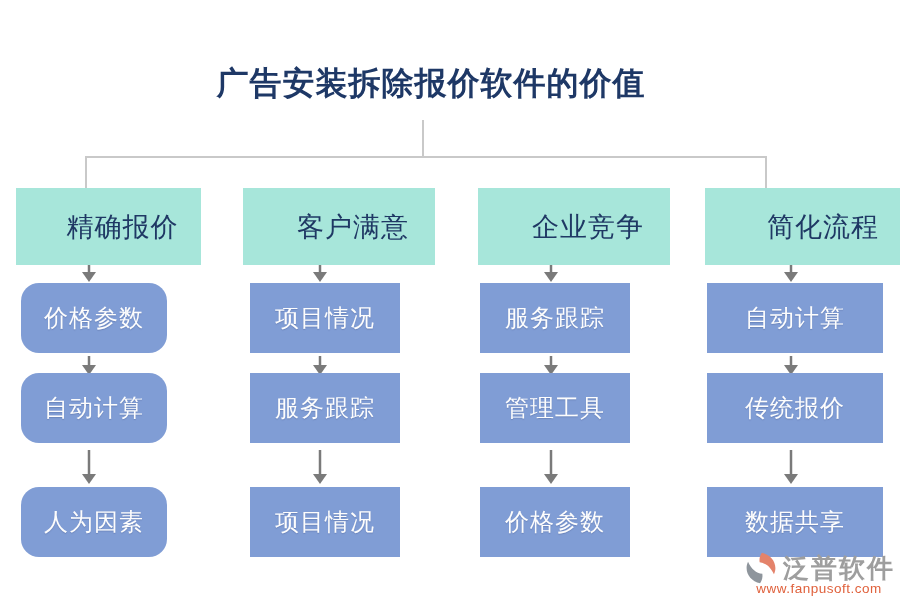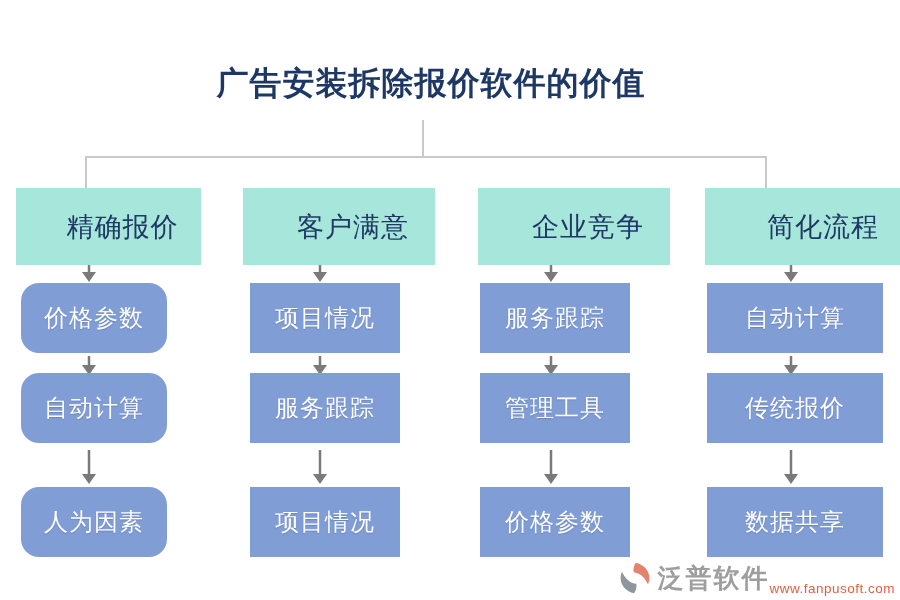--- a/index.html
+++ b/index.html
@@ -52,21 +52,21 @@
   .r1{top:283px;} .r2{top:373px;font-family:Liberation Mono, monospace;} .r3{top:487px;}
   
   .c1.hdr{left:16px;width:157px;}  .c1.itm{left:21px;width:146px;border-radius:18px;}
   .c2.hdr{left:243px;width:164px;} .c2.itm{left:250px;width:150px;}
   .c3.hdr{left:478px;width:164px;font-family:Liberation Serif, serif;} .c3.itm{left:480px;width:150px;}
   .c4.hdr{left:705px;width:180px;} .c4.itm{left:707px;width:176px;}
   
   .watermark{
     position:absolute;
     right:5px;bottom:4px;
-    display:flex;flex-direction:row;align-items:flex-end;
+    display:flex;flex-direction:column;align-items:center;
     font-family:"Liberation Sans","DejaVu Sans",sans-serif;
     z-index:5;
   }
   .wm-row{display:flex;align-items:center;gap:4px;}
   .wm-brand{
     font-size:26px;font-weight:bold;
     color:#9e9e9e;letter-spacing:2px;line-height:34px;
   }
   .wm-url{
     font-size:13.5px;font-weight:normal;

